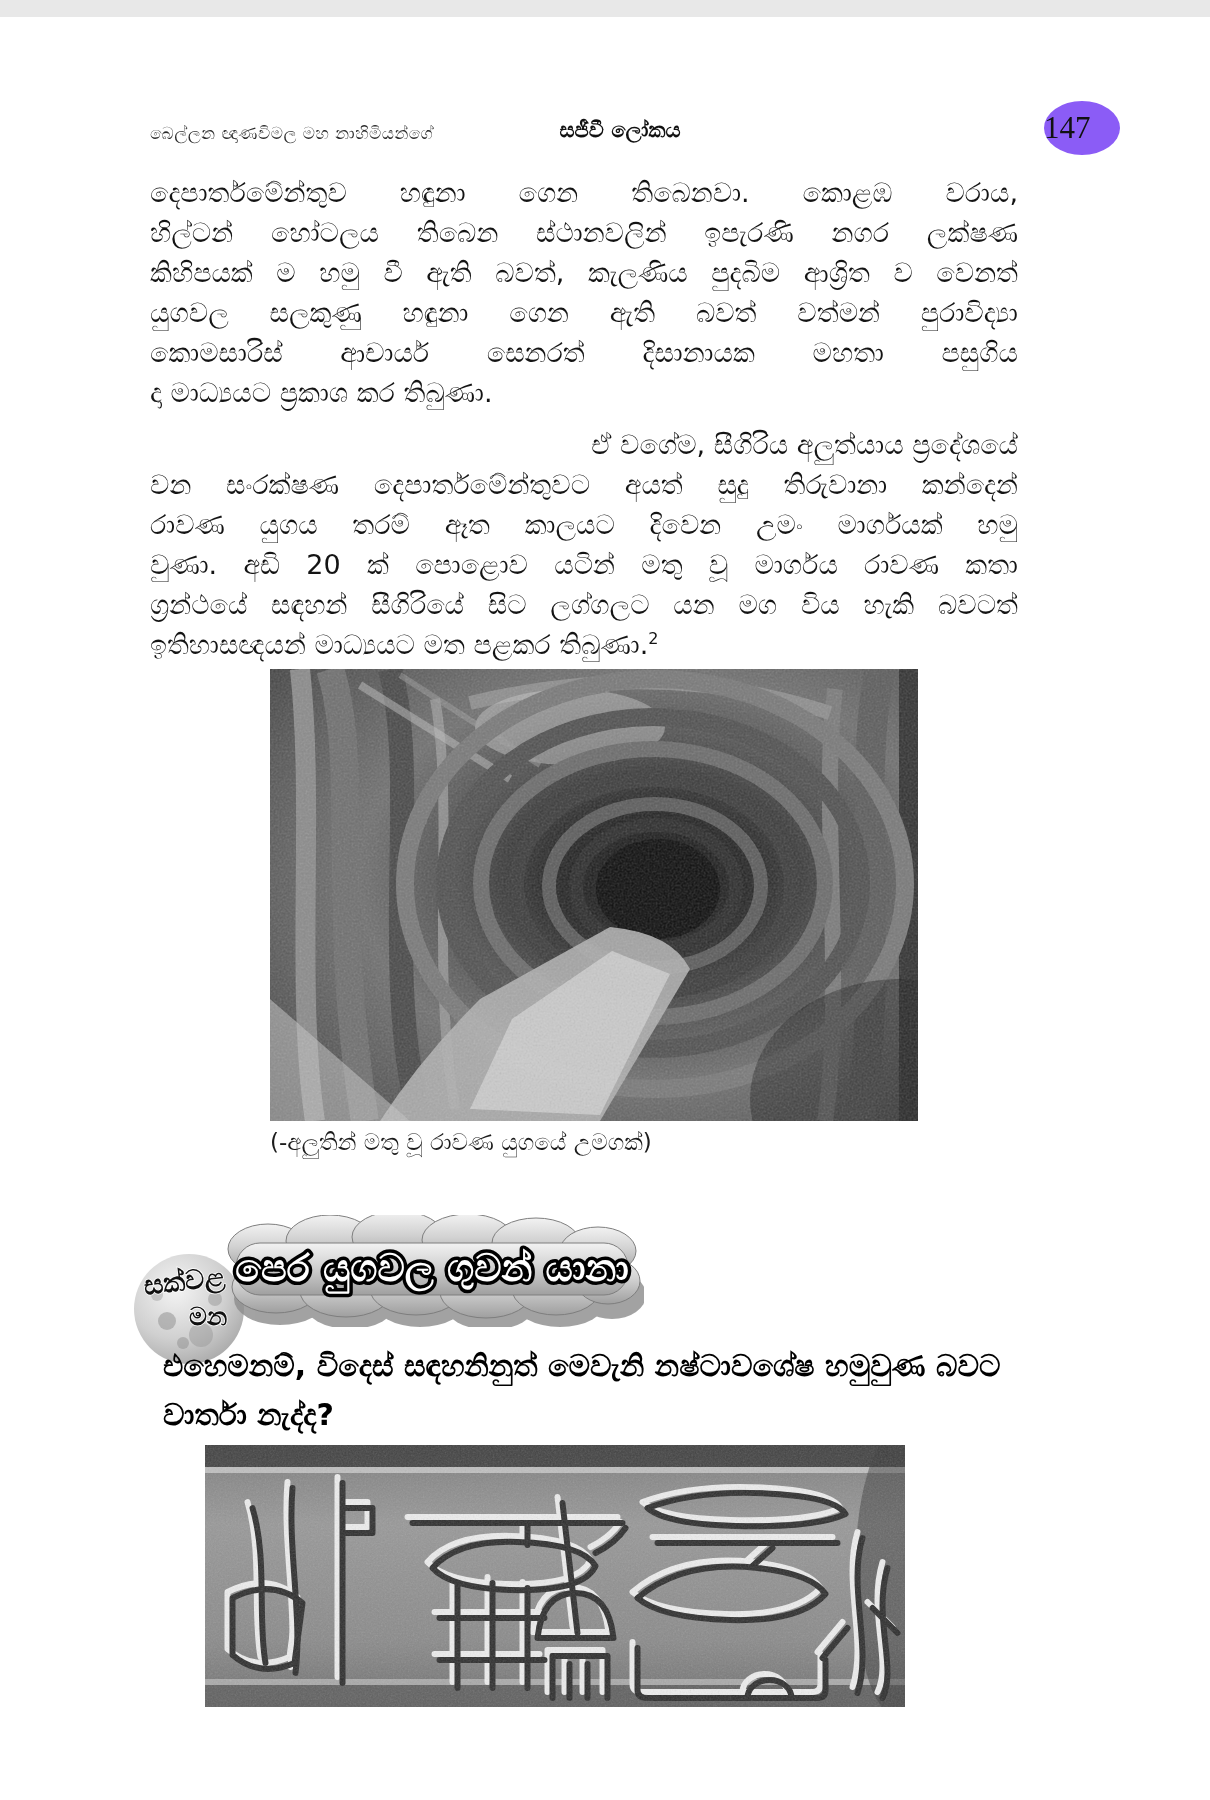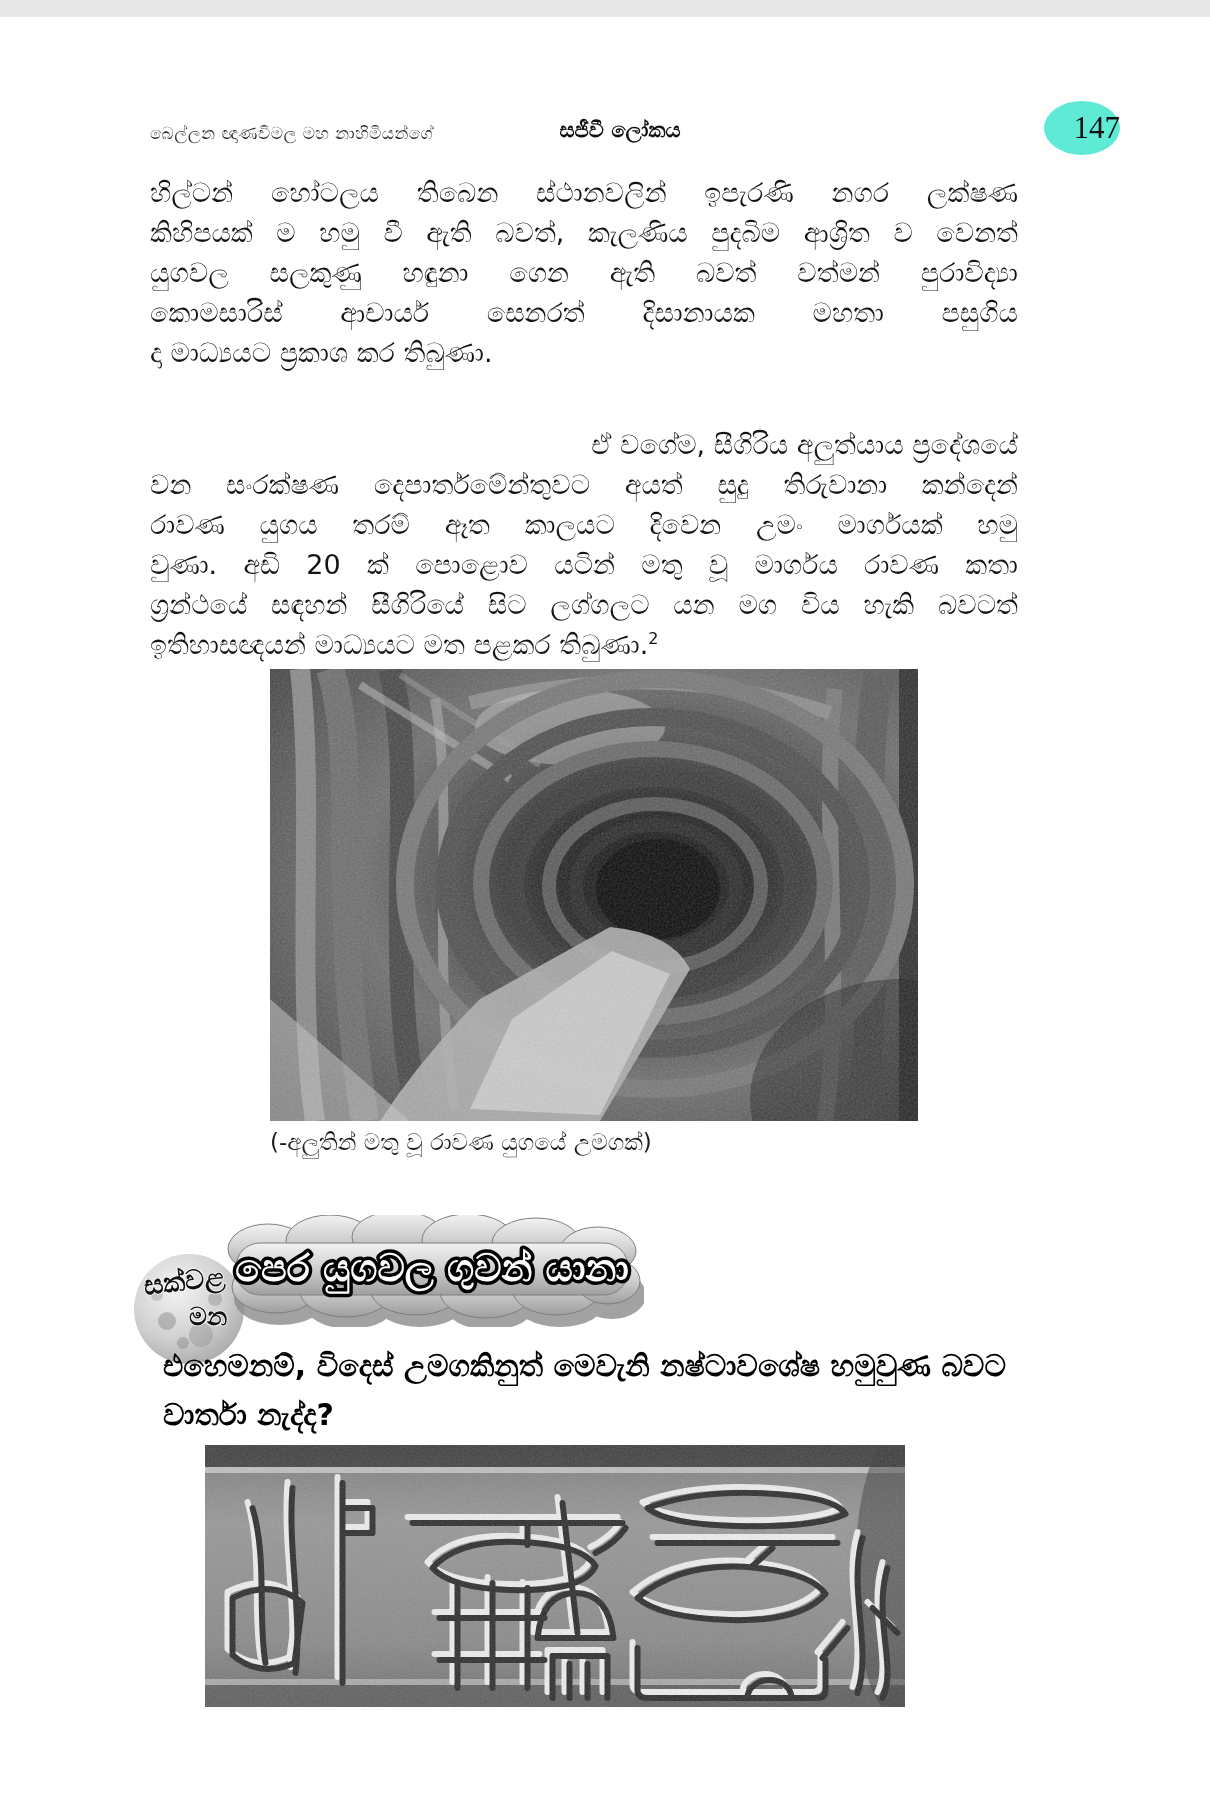--- a/index.html
+++ b/index.html
@@ -6,22 +6,22 @@
   .page{
     position:relative; width:1210px; height:1800px; background:#ffffff;
     font-family:"DejaVu Sans", sans-serif; color:#161616; overflow:hidden;
     margin:17px auto;
   }
   
   .hdr-left{position:absolute; left:150px; top:106px; font-size:17px; letter-spacing:.5px; color:#2b2b2b;}
   .hdr-center{position:absolute; left:455px; top:101px; width:330px; text-align:center; font-size:21px; font-weight:bold; color:#111;}
   .pagenum{
     position:absolute; left:1044px; top:84px; width:76px; height:54px;
-    background:#5eead4; border-radius:50%;
-    text-align:right; line-height:54px;
+    background:#8b5cf6; border-radius:50%;
+    text-align:left; line-height:54px;
     font-family:"Liberation Serif", serif; font-size:31px; color:#111;
   }
   
   .para{position:absolute; left:150px; width:868px; font-size:27px; line-height:40px; color:#141414;}
   .pl{height:40px; overflow:hidden; text-align:justify; text-align-last:justify;}
   .pl.last{text-align:left; text-align-last:left;}
   .pl.first-indent{text-align:center; text-align-last:right;}
   .pl sup{font-size:16px; line-height:0;}
   #para1{top:156px;}
   #para2{top:408px;}
@@ -41,20 +41,21 @@
 </head>
 <body>
 
 <div class="page">
 
   <div class="hdr-left">බෙල්ලන ඥාණවිමල මහ නාහිමියන්ගේ</div>
   <div class="hdr-center">සජීවී ලෝකය</div>
   <div class="pagenum">147</div>
 
   <div class="para" id="para1">
+    <div class="pl">දෙපාර්තමේන්තුව හඳුනා ගෙන තිබෙනවා. කොළඹ වරාය,</div>
     <div class="pl">හිල්ටන් හෝටලය තිබෙන ස්ථානවලින් ඉපැරණි නගර ලක්ෂණ</div>
     <div class="pl">කිහිපයක් ම හමු වී ඇති බවත්, කැලණිය පුදබිම ආශ්‍රිත ව වෙනත්</div>
     <div class="pl">යුගවල සලකුණු හඳුනා ගෙන ඇති බවත් වත්මන් පුරාවිද්‍යා</div>
     <div class="pl">කොමසාරිස් ආචාර්ය සෙනරත් දිසානායක මහතා පසුගිය</div>
     <div class="pl last">දා මාධ්‍යයට ප්‍රකාශ කර තිබුණා.</div>
   </div>
 
   <div class="para" id="para2">
     <div class="pl first-indent">ඒ වගේම, සීගිරිය අලුත්යාය ප්‍රදේශයේ</div>
     <div class="pl">වන සංරක්ෂණ දෙපාර්තමේන්තුවට අයත් සුදු තිරුවානා කන්දෙන්</div>
@@ -172,21 +173,21 @@
           <ellipse cx="266" cy="77" rx="46" ry="26"></ellipse>
         <ellipse cx="336" cy="74" rx="44" ry="26"></ellipse>
           <ellipse cx="388" cy="66" rx="32" ry="23"></ellipse>
         <rect x="16" y="28" width="392" height="52" rx="24"></rect>
       </g>
       <text x="212" y="66" text-anchor="middle" font-size="38" font-weight="bold" fill="#ffffff" stroke="#000000" stroke-width="7" paint-order="stroke" stroke-linejoin="round">පෙර යුගවල ගුවන් යානා</text>
     </svg>
   </div>
 
   <div class="question">
-    <div>එහෙමනම්, විදෙස් උමගකිනුත් මෙවැනි නෂ්ටාවශේෂ හමුවුණ බවට</div>
+    <div>එහෙමනම්, විදෙස් සඳහනිනුත් මෙවැනි නෂ්ටාවශේෂ හමුවුණ බවට</div>
     <div>වාර්තා නැද්ද?</div>
   </div>
 
   <div class="relief">
     <svg viewBox="0 0 700 262" preserveAspectRatio="none">
       <defs>
         <linearGradient id="rg" x1="0" y1="0" x2="0" y2="1">
           <stop offset="0%" stop-color="#7d7d7d"></stop>
           <stop offset="30%" stop-color="#989898"></stop>
           <stop offset="75%" stop-color="#8a8a8a"></stop>

